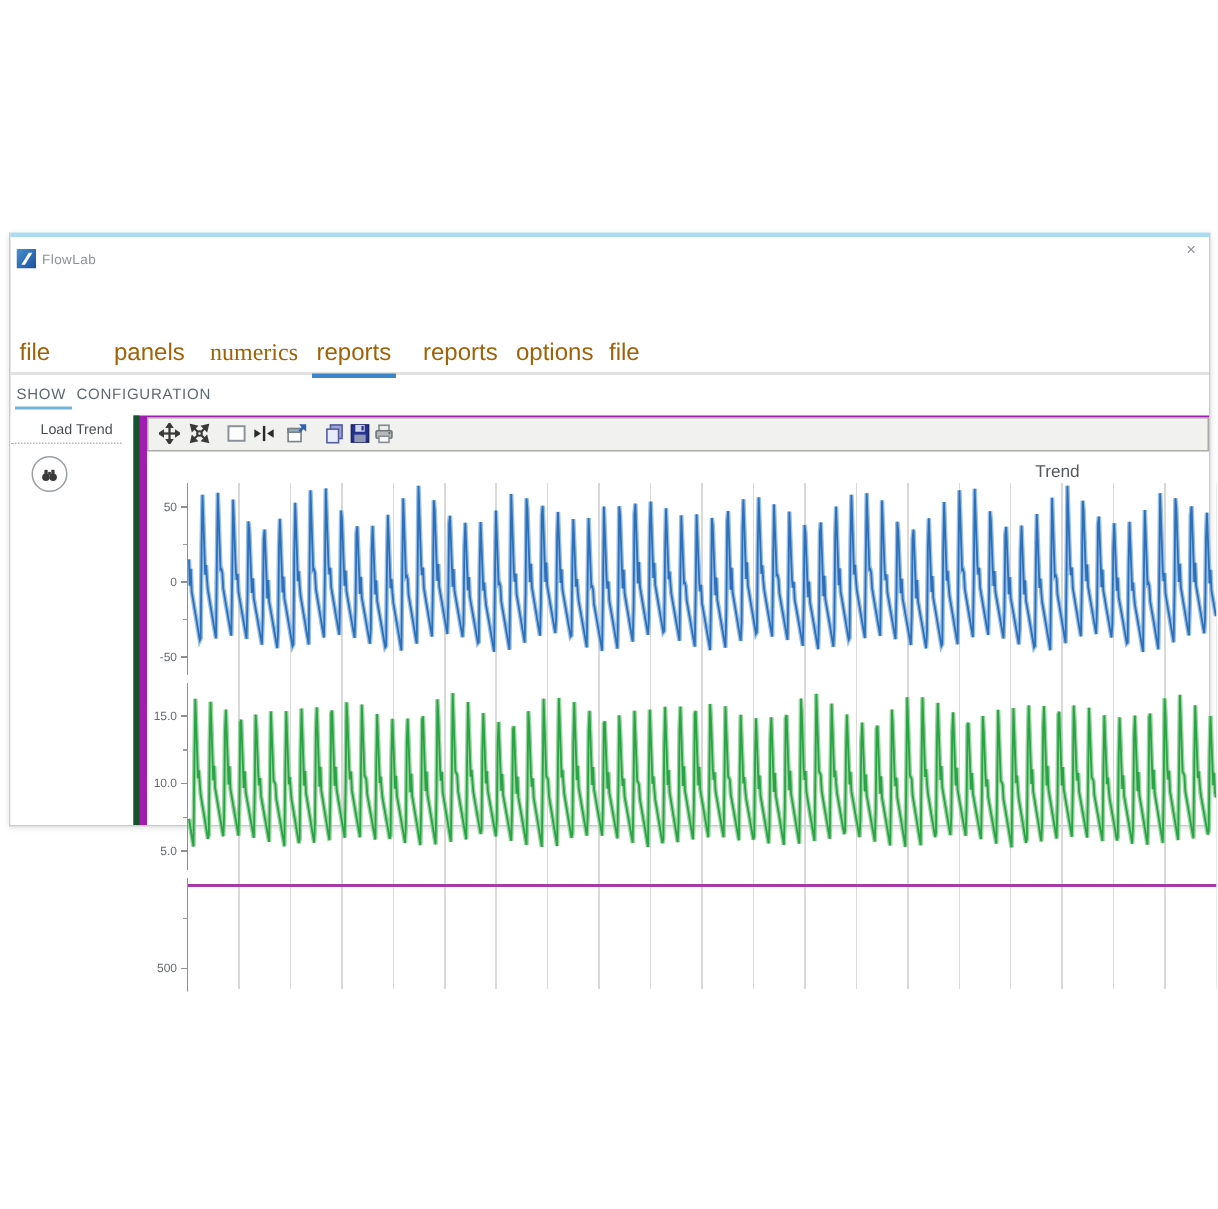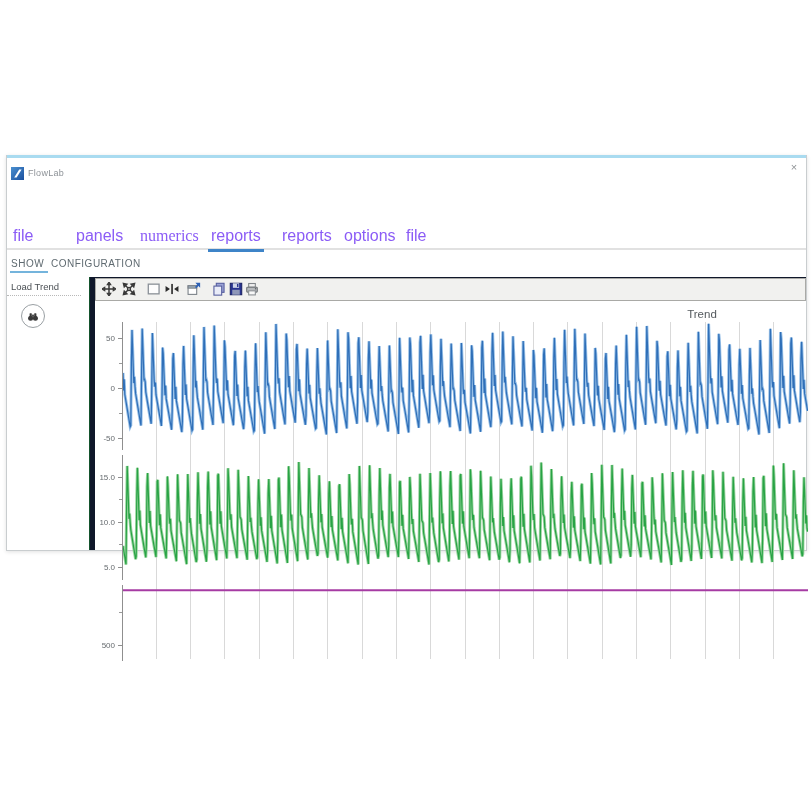--- a/index.html
+++ b/index.html
@@ -12,36 +12,36 @@
   }
   .topstrip { position:absolute; top:0; left:0; right:0; height:3px; background:#a9dbf0; }
 
   .titlebar { position:absolute; top:3px; left:0; right:0; height:26px; }
   .logo { position:absolute; left:4px; top:8px; width:13px; height:13px; }
   .app-title { position:absolute; left:21px; top:10px; font-size:9px; color:#8d9297; letter-spacing:0.3px; }
   .close-btn { position:absolute; right:5px; top:2px; width:14px; height:14px; font-size:11px; line-height:14px;
     text-align:center; color:#8f9396; cursor:default; }
 
   .menubar { position:absolute; top:63px; left:0; right:0; height:32px; border-bottom:2px solid #e1e1e1; }
-  .menu-item { position:absolute; bottom:3px; font-size:16px; color:#8b5cf6; white-space:nowrap; }
+  .menu-item { position:absolute; bottom:3px; font-size:16px; color:#a16207; white-space:nowrap; }
   .menu-item.active::after { content:""; position:absolute; left:-3px; right:-3px; bottom:-7px; height:3px; background:#3e84c8; }
 
   .subtabs { position:absolute; top:101px; left:0; right:0; height:17px; }
   .subtab { position:absolute; top:2px; font-size:10px; letter-spacing:0.5px; color:#5f6a70; white-space:nowrap; }
   .subtab.active::after { content:""; position:absolute; left:-1px; right:-4px; bottom:-4px; height:2px; background:#74b4dc; }
 
   .content { position:absolute; top:122px; left:0; right:0; bottom:0; }
 
   .sidebar { position:absolute; left:0; top:0; width:82px; bottom:0; background:#fff; }
-  .sidebar-item-label { position:absolute; left:4px; top:4px; font-size:9.5px; color:#4a4f54; }
+  .sidebar-item-label { position:absolute; left:20px; top:4px; font-size:9.5px; color:#4a4f54; }
   .sidebar-divider { position:absolute; left:0; top:18px; width:74px; border-bottom:1px dotted #b8b8b8; }
   .circle-btn { position:absolute; left:14px; top:27px; width:24px; height:24px; border:1.5px solid #9aa0a4;
     border-radius:50%; background:#fff; display:flex; align-items:center; justify-content:center; }
 
-  .main { position:absolute; left:82px; top:0; right:0; bottom:0; border-left:1px solid #14532d; background:#0f172a; }
+  .main { position:absolute; left:82px; top:0; right:0; bottom:0; border-left:4px solid #14532d; background:#a21caf;text-align:center; }
   .toolbar { position:absolute; top:1px; left:5px; right:0; height:23px; background:#f1f1ef; border:1px solid #a9a9a6; }
   .tool-icon { position:absolute; top:3px; width:16px; height:16px; }
 
   .chart { position:absolute; top:24px; left:5px; right:0; bottom:0; background:#fff; }
   svg text { font-family:"Liberation Sans", sans-serif; }
 </style>
 </head>
 <body>
 
 <div class="window">

